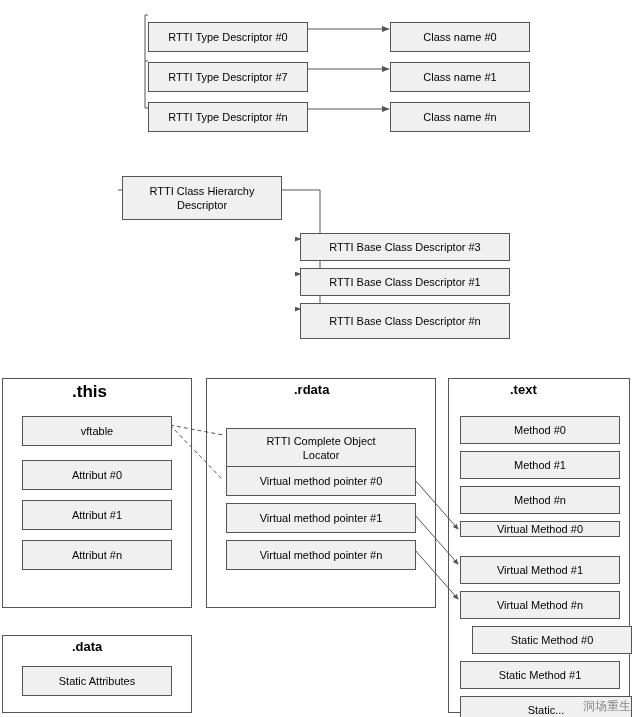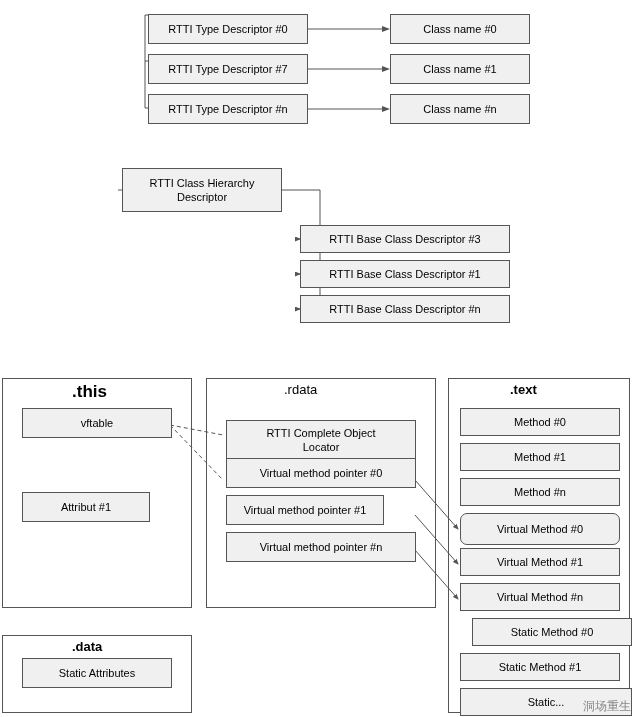--- a/index.html
+++ b/index.html
@@ -23,20 +23,21 @@
       position: absolute;
       border: 1px solid #555;
       background: #f0f0f0;
       text-align: center;
       display: flex;
       align-items: center;
       justify-content: center;
       padding: 4px 6px;
       font-size: 11px;
       line-height: 1.3;
+      margin-top: 8px;
     }
 
     .container-box {
       position: absolute;
       border: 1px solid #555;
       background: transparent;
     }
 
     .container-label {
       position: absolute;
@@ -115,43 +116,45 @@
 
   <div class="box" style="left:390px; top:14px; width:140px; height:30px;">Class name #0</div>
   <div class="box" style="left:390px; top:54px; width:140px; height:30px;">Class name #1</div>
   <div class="box" style="left:122px; top:168px; width:160px; height:44px;">RTTI Class Hierarchy
 Descriptor</div>
 
   <div class="box" style="left:390px; top:94px; width:140px; height:30px;">Class name #n</div>
 
   <div class="box" style="left:300px; top:225px; width:210px; height:28px;">RTTI Base Class Descriptor #3</div>
   <div class="box" style="left:300px; top:260px; width:210px; height:28px;">RTTI Base Class Descriptor #1</div>
-  <div class="box" style="left:300px; top:295px; width:210px; height:28px;">RTTI Base Class Descriptor #n</div>
+  <div class="box" style="left:300px; top:295px; width:210px; height:36px;">RTTI Base Class Descriptor #n</div>
 
   <div class="container-box" style="left:2px; top:378px; width:190px; height:230px;"></div>
   <div class="container-label" style="left:72px; top:382px; font-size:17px; font-weight:bold;">.this</div>
 
   <div class="box" style="left:22px; top:408px; width:150px; height:30px;">vftable</div>
-  <div class="box" style="left:22px; top:492px; width:128px; height:30px;">Attribut #1</div>
+  <div class="box" style="left:22px; top:452px; width:150px; height:30px;">Attribut #0</div>
+  <div class="box" style="left:22px; top:492px; width:150px; height:30px;">Attribut #1</div>
+  <div class="box" style="left:22px; top:532px; width:150px; height:30px;">Attribut #n</div>
 
   <div class="container-box" style="left:206px; top:378px; width:230px; height:230px;"></div>
-  <div class="container-label" style="left:284px; top:382px; font-size:13px; font-weight:normal;">.rdata</div>
+  <div class="container-label" style="left:294px; top:382px; font-size:13px; font-weight:bold;">.rdata</div>
 
   <div class="box" style="left:226px; top:420px; width:190px; height:40px; line-height:1.3;">RTTI Complete Object<br>Locator</div>
   <div class="box" style="left:226px; top:458px; width:190px; height:30px;">Virtual method pointer #0</div>
-  <div class="box" style="left:226px; top:495px; width:158px; height:30px;">Virtual method pointer #1</div>
+  <div class="box" style="left:226px; top:495px; width:190px; height:30px;">Virtual method pointer #1</div>
   <div class="box" style="left:226px; top:532px; width:190px; height:30px;">Virtual method pointer #n</div>
 
   <div class="container-box" style="left:448px; top:378px; width:182px; height:335px;"></div>
   <div class="container-label" style="left:510px; top:382px; font-size:13px; font-weight:bold;">.text</div>
 
   <div class="box" style="left:460px; top:408px; width:160px; height:28px;">Method #0</div>
   <div class="box" style="left:460px; top:443px; width:160px; height:28px;">Method #1</div>
   <div class="box" style="left:460px; top:478px; width:160px; height:28px;">Method #n</div>
-  <div class="box" style="left:460px; top:513px; width:160px; height:32px;border-radius:7px;">Virtual Method #0</div>
+  <div class="box" style="left:460px; top:513px; width:160px; height:16px;">Virtual Method #0</div>
   <div class="box" style="left:460px; top:548px; width:160px; height:28px;">Virtual Method #1</div>
   <div class="box" style="left:460px; top:583px; width:160px; height:28px;">Virtual Method #n</div>
   <div class="box" style="left:472px; top:618px; width:160px; height:28px;">Static Method #0</div>
   <div class="box" style="left:460px; top:653px; width:160px; height:28px;">Static Method #1</div>
   <div class="box" style="left:460px; top:688px; width:172px; height:28px;">Static...</div>
 
   <div class="container-box" style="left:2px; top:635px; width:190px; height:78px;"></div>
   <div class="container-label" style="left:72px; top:639px; font-size:13px; font-weight:bold;">.data</div>
   <div class="box" style="left:22px; top:658px; width:150px; height:30px;">Static Attributes</div>
 

